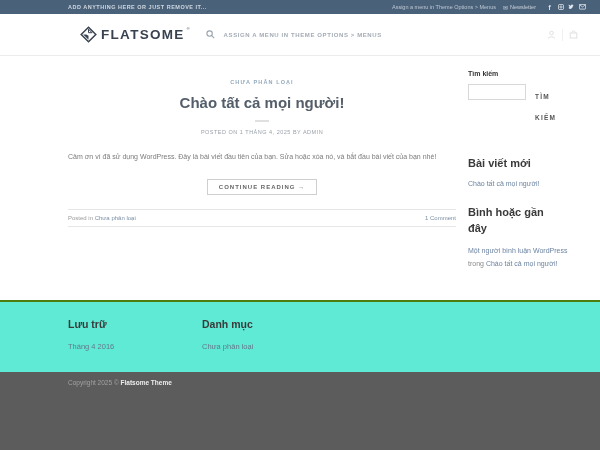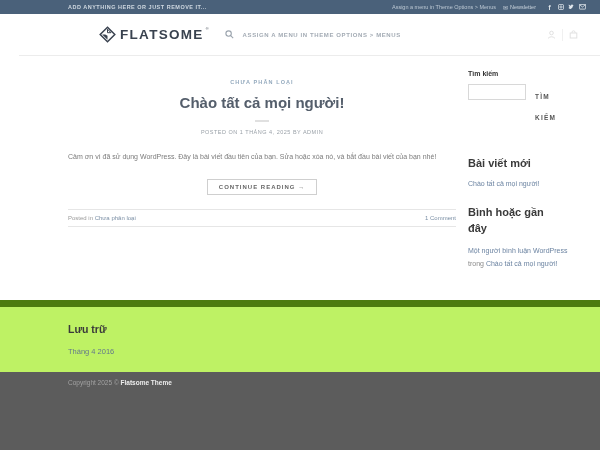--- a/index.html
+++ b/index.html
@@ -14,21 +14,21 @@
   .topbar-right { display:flex; align-items:center; gap:7px; }
   .topbar-link { font-size:5.5px; color:#bcc8d3; text-decoration:none; }
   .newsletter { display:flex; align-items:center; gap:2px; font-size:5.5px; color:#c8d2db; }
   .env { font-size:6px; color:#d6dde4; font-style:normal; }
   .socials { display:flex; align-items:center; gap:4px; margin-left:3px; }
   .soc { width:7px; height:7px; display:flex; align-items:center; justify-content:center;
     color:#e2e8ed; font-size:6.5px; font-weight:bold; }
 
   
   .header { height:42px; background:#fff; display:flex; align-items:center;
-    padding-left:80px; border-bottom:1px solid #ececec; flex:none;margin-left:19px; }
+    padding-left:80px; border-bottom:1px solid #ececec; flex:none; }
   .logo { display:flex; align-items:flex-start; gap:4px; cursor:pointer; }
   .logo-text { font-size:13.5px; font-weight:bold; letter-spacing:1.3px; color:#39424f; line-height:17px; }
   .logo-reg { font-size:4px; color:#39424f; margin-left:-2px; }
   .search-ico { margin-left:16px; display:flex; }
   .header-menu { margin-left:9px; font-size:6px; font-weight:bold; letter-spacing:.6px;
     color:#a3abb4; }
   .header-right { margin-left:auto; margin-right:22px; display:flex; align-items:center; gap:6px; }
   .hdiv { width:1px; height:12px; background:#f0f0f0; }
 
   
@@ -59,21 +59,21 @@
     font-size:6.5px; font-weight:bold; letter-spacing:1.2px; line-height:21px; color:#555;
     font-family:inherit; cursor:pointer; margin-top:2px; }
   .w-recent { margin-top:28px; }
   .side-link { display:block; margin-top:8px; font-size:7px; color:#6b83a1; text-decoration:none; }
   .w-comments { margin-top:18px; }
   .w-comments .widget-title { max-width:88px; }
   .comment-line { margin-top:8px; font-size:7px; line-height:1.85; color:#8a8a8a; }
   .comment-line a { color:#6b83a1; text-decoration:none; }
 
   
-  .footer-widgets { height:72px; flex:none; background:#bef264; border-top:7px solid #4d7c0f;
+  .footer-widgets { height:72px; flex:none; background:#5eead4; border-top:2px solid #4d7c0f;
     display:flex; padding:16px 28px 0 68px; }
   .f-col { width:134px; }
   .f-title { font-size:10.5px; font-weight:bold; color:#3a3a3a; }
   .f-link { display:block; margin-top:12px; font-size:7.5px; color:#64788c; text-decoration:none; }
 
   
   .absolute-footer { height:78px; flex:none; background:#5c5c5c; padding:7px 28px 0 68px; }
   .copyright { font-size:6.5px; color:#a2a2a2; }
   .copyright b { color:#ededed; }
 
@@ -191,19 +191,23 @@
       </p>
     </div>
   </aside>
 </div>
 
 <div class="footer-widgets">
   <div class="f-col">
     <h3 class="f-title">Lưu trữ</h3>
     <a class="f-link" href="#">Tháng 4 2016</a>
   </div>
+  <div class="f-col">
+    <h3 class="f-title">Danh mục</h3>
+    <a class="f-link" href="#">Chưa phân loại</a>
+  </div>
 </div>
 
 <div class="absolute-footer">
   <div class="copyright">
     <span>Copyright 2025 © </span><b>Flatsome Theme</b>
   </div>
 </div>
 
 </body></html>

